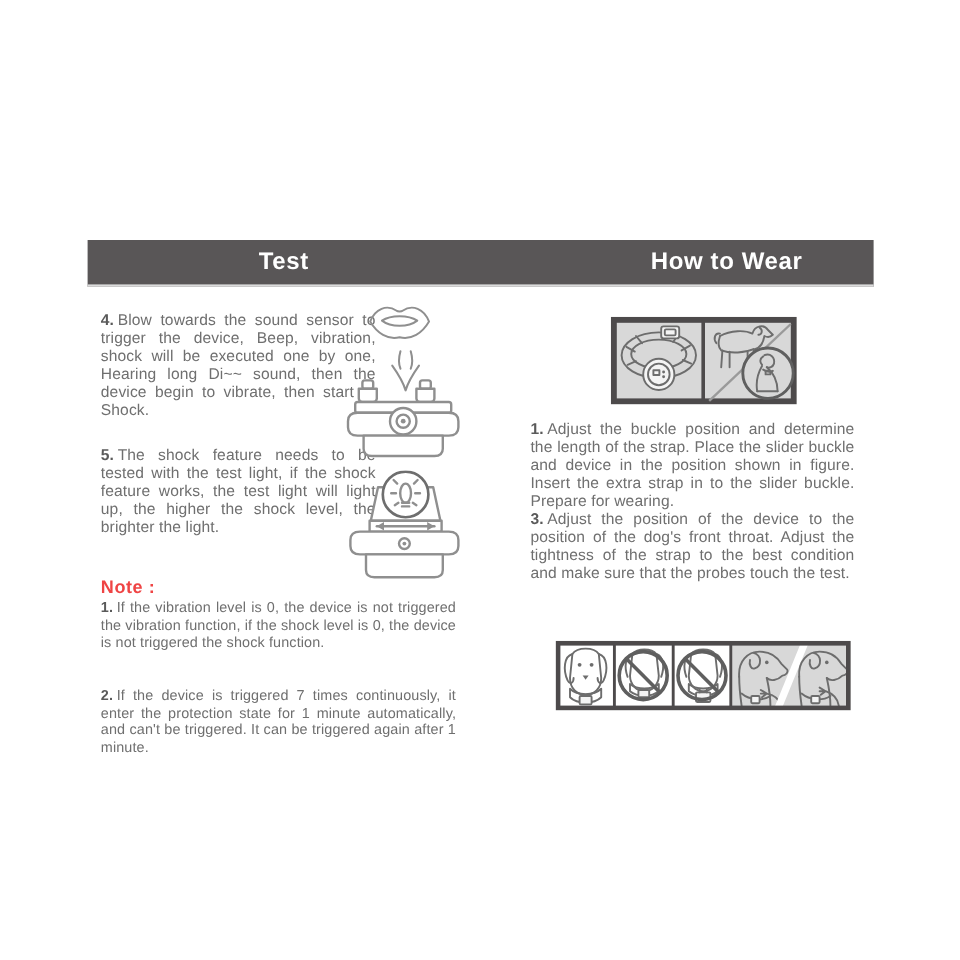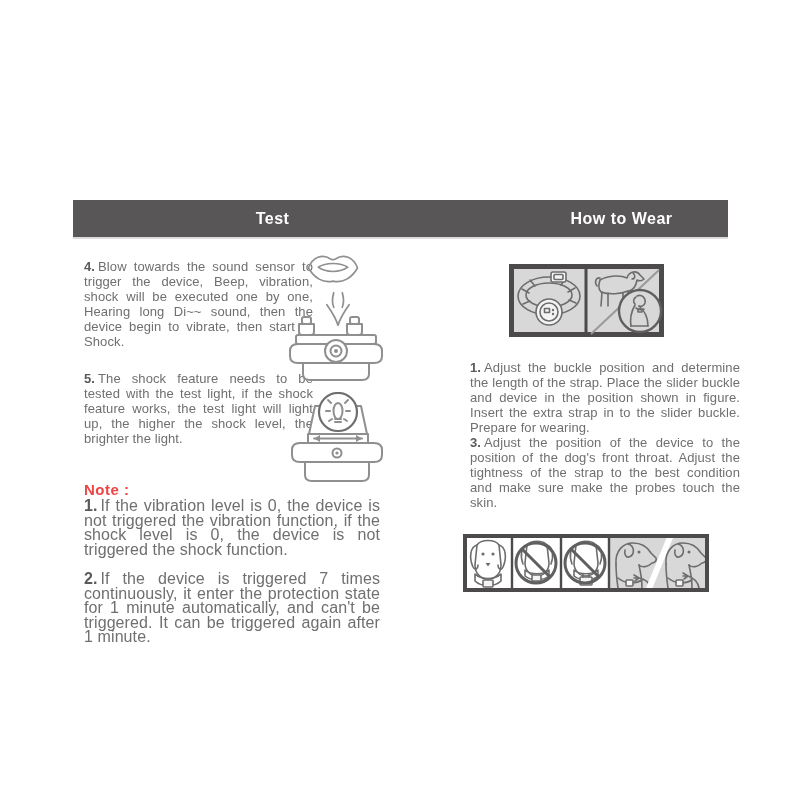--- a/index.html
+++ b/index.html
@@ -8,37 +8,36 @@
     font-family:"Liberation Sans",sans-serif;overflow:hidden;
   }
   .abs{position:absolute;}
   
   .header-bar{
     left:73px;top:200px;width:655px;height:37px;
     background:#595657;border-bottom:2px solid #dcdcdc;
   }
   .header-title{
     position:absolute;top:0;height:37px;line-height:37px;
-    color:#ffffff;font-size:16px;font-weight:bold;text-align:center;
+    color:#ffffff;font-size:20px;font-weight:bold;text-align:center;
     letter-spacing:0.5px;
-    padding-left:36px;
   }
   .header-title.left{left:0;width:327px;}
-  .header-title.right{left:376px;width:273px;text-align:center;}
+  .header-title.right{left:396px;width:273px;text-align:center;}
   
   .step{
     color:#6f6f6f;font-size:13px;line-height:15px;
     text-align:justify;margin:0;letter-spacing:0.1px;
   }
   .step b{color:#5a5a5a;margin-right:3px;}
   .note-heading{
     color:#ef4444;font-size:15px;font-weight:bold;margin:0;letter-spacing:0.5px;
   }
   .note-item{
-    color:#6f6f6f;font-size:16px;line-height:14.5px;
+    color:#6f6f6f;font-size:12px;line-height:14.5px;
     text-align:justify;margin:0;letter-spacing:0.1px;
   }
   .note-item b{color:#5a5a5a;margin-right:3px;}
   .figure svg{display:block;}
   .line-art{stroke:#8f8f8f;stroke-width:2;fill:none;stroke-linecap:round;stroke-linejoin:round;}
   .line-art-fill{stroke:#8f8f8f;stroke-width:2;fill:#ffffff;stroke-linejoin:round;}
   .dog-line{stroke:#6d6d6d;stroke-width:1.6;fill:none;stroke-linecap:round;stroke-linejoin:round;}
   .dog-fill{stroke:#6d6d6d;stroke-width:1.6;fill:#f4f4f4;stroke-linejoin:round;}
 </style>
 </head>
@@ -147,26 +146,26 @@
       <path class="dog-line" d="M128,32 C133,30 137,34 136,39 C135,42 132,43 130,42"></path>
       <path class="dog-line" d="M127,33 C124,35 124,38 126,40"></path>
       <path class="dog-line" d="M130,42 C137,48 139,55 139,62 M126,41 C122,48 121,56 122,62"></path>
       <path class="dog-line" d="M127,44 C130,46 133,46 135,45" stroke-width="1.3"></path>
       <rect class="dog-line" x="129" y="45" width="4" height="3" stroke-width="1.1"></rect>
       <path class="dog-line" d="M122,62 h17" stroke-width="1.3"></path>
     </g>
   </svg>
 </div>
 
-<div class="abs" style="left:470px;top:350px;width:270px;margin-top:10px;">
+<div class="abs" style="left:442px;top:350px;width:270px;">
   <p class="step">
     <b>1.</b><span>Adjust the buckle position and determine the length of the strap. Place the slider buckle and device in the position shown in figure. Insert the extra strap in to the slider buckle. Prepare for wearing.</span>
   </p>
   <p class="step">
-    <b>3.</b><span>Adjust the position of the device to the position of the dog's front throat. Adjust the tightness of the strap to the best condition and make sure make the probes touch the skin.</span>
+    <b>3.</b><span>Adjust the position of the device to the position of the dog's front throat. Adjust the tightness of the strap to the best condition and make sure that the probes touch the test.</span>
   </p>
 </div>
 
 <div class="abs figure" style="left:463px;top:534px;">
   <svg width="246" height="58" viewBox="0 0 246 58">
     <rect x="2" y="2" width="242" height="54" fill="#ffffff"></rect>
     <rect x="146" y="2" width="98" height="54" fill="#d8d8d8"></rect>
 
     <g transform="translate(3,3)">
       <path class="dog-line" d="M11,8 C15,2 29,2 33,8 L35,28 C35,37 29,42 22,42 C15,42 9,37 9,28 Z"></path>

